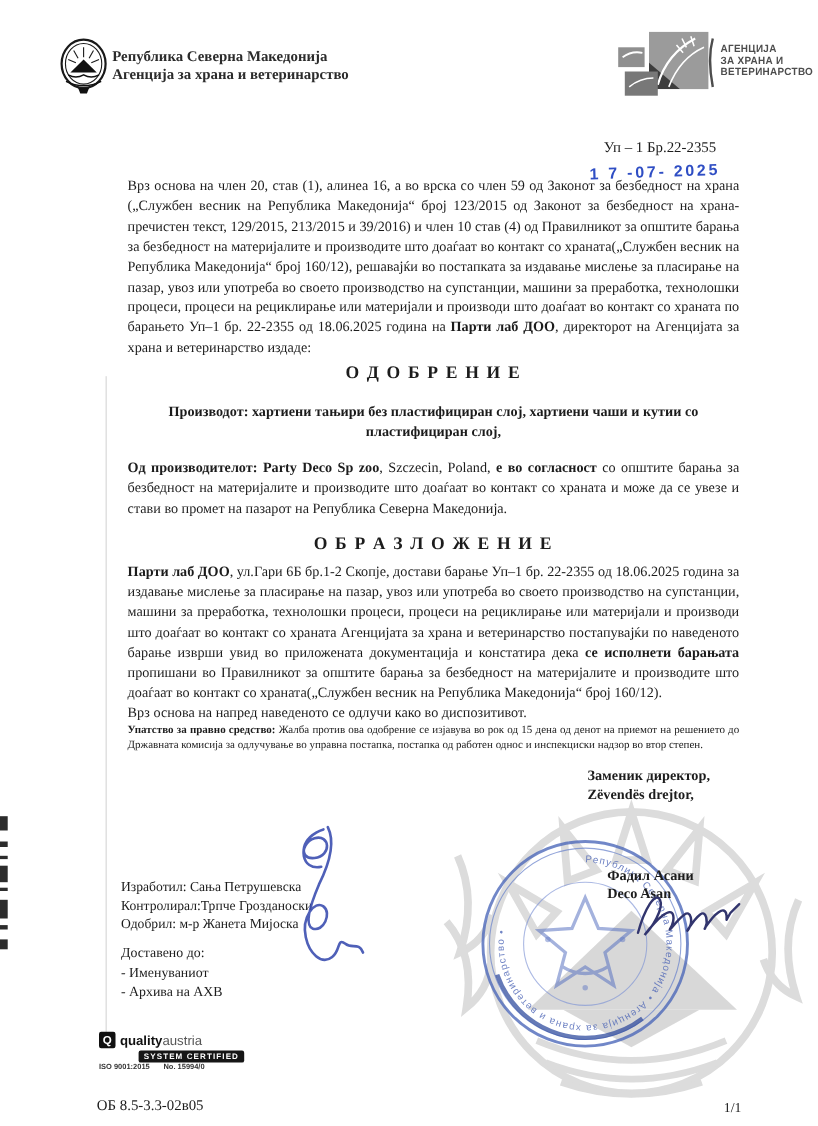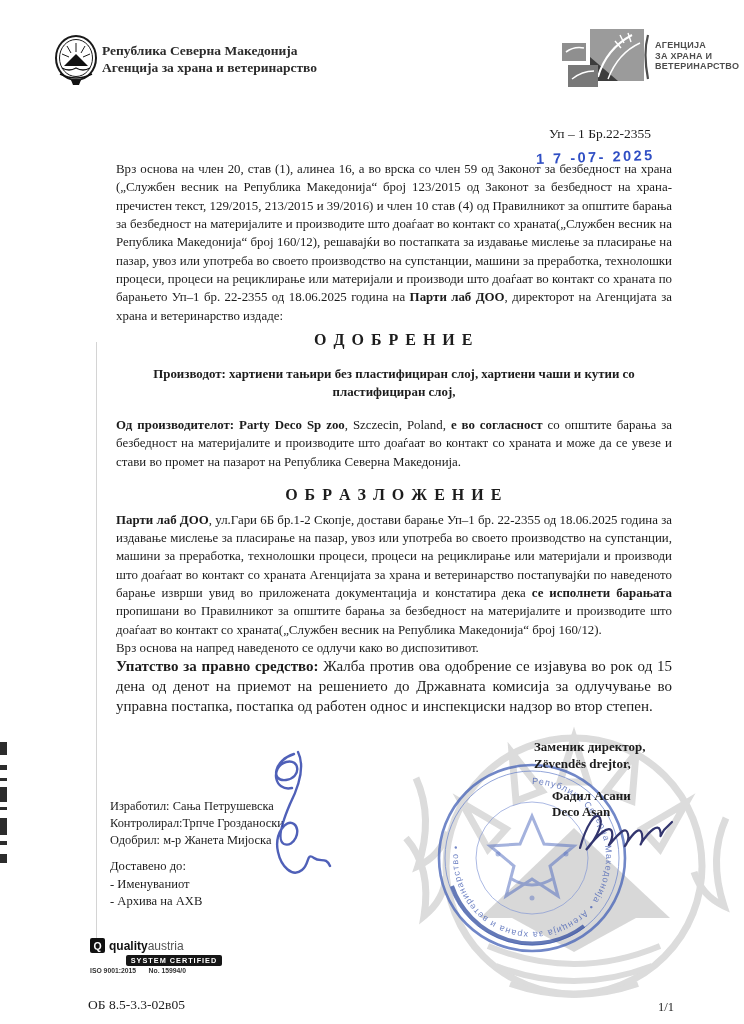--- a/index.html
+++ b/index.html
@@ -19,23 +19,23 @@
               font-weight:bold;font-size:14.5px;color:#2f4ec4;letter-spacing:2.5px;
               transform:rotate(-2deg);white-space:nowrap;}
   
   .doc-col{position:absolute;left:116px;top:160px;width:556px;font-size:12.9px;
            line-height:1.42;text-align:justify;z-index:3;}
   .doc-col p{margin:0;}
   .h-center{text-align:center;font-weight:bold;font-size:16px;letter-spacing:1.5px;
             margin-top:4px !important;margin-bottom:4px !important;}
   .mt14{margin-top:13px !important;text-align:center;}
   .mt16{margin-top:15px !important;}
-  .small-legal{font-size:15px;line-height:1.32;}
-  
-  .sig-titles{position:absolute;left:534px;top:738px;font-size:13px;font-weight:bold;
+  .small-legal{font-size:10px;line-height:1.32;}
+  
+  .sig-titles{position:absolute;left:534px;top:696px;font-size:13px;font-weight:bold;
               line-height:17px;z-index:4;}
   .sig-names{position:absolute;left:552px;top:788px;font-size:13px;font-weight:bold;
              line-height:16px;z-index:4;}
   .sig-right{position:absolute;left:570px;top:800px;z-index:5;}
   .sig-left{position:absolute;left:248px;top:748px;z-index:5;}
   .stamp{position:absolute;left:432px;top:758px;width:200px;height:200px;z-index:2;opacity:.92;}
   .watermark{position:absolute;left:392px;top:708px;width:348px;height:308px;z-index:1;opacity:.85;}
   
   .officials{position:absolute;left:110px;top:798px;font-size:12.4px;line-height:17px;z-index:3;}
   .delivered{position:absolute;left:110px;top:858px;font-size:12.6px;line-height:17.5px;z-index:3;}

